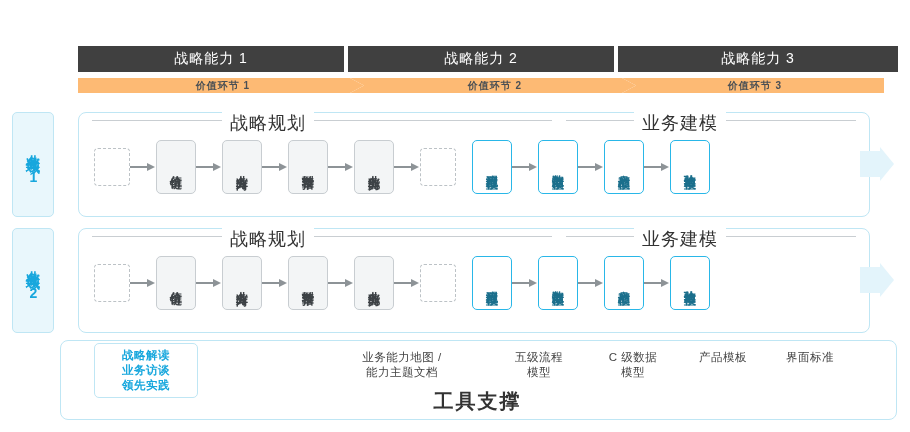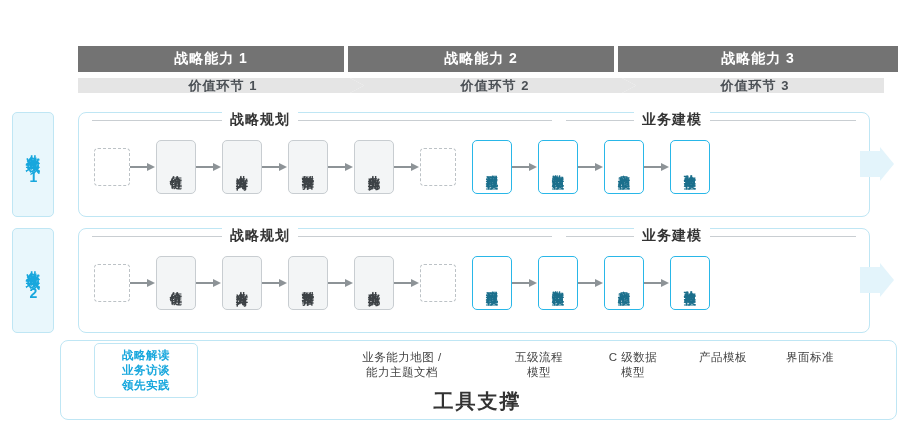--- a/index.html
+++ b/index.html
@@ -40,46 +40,46 @@
   .cap-band {
     position: absolute;
     top: 46px;
     left: 78px;
     width: 820px;
     height: 26px;
     display: flex;
     gap: 4px;
   }
   .cap-cell {
-    background: #737373;
+    background: #404040;
     color: #ffffff;
     font-size: 14px;
-    font-weight: bold;
+    font-weight: normal;
     display: flex;
     align-items: center;
     justify-content: center;
     letter-spacing: 1px;
   }
   .cap-cell.c1 { width: 266px; }
   .cap-cell.c2 { width: 266px; }
   .cap-cell.c3 { width: 280px; }
 
   
   .val-band {
     position: absolute;
     top: 78px;
     left: 78px;
     width: 820px;
     height: 24px;
     display: flex;
   }
   .val-cell {
-    background: #e5e5e5;
+    background: #fdba74;
     color: #4a4f54;
-    font-size: 13px;
+    font-size: 10px;
     font-weight: bold;
     display: flex;
     align-items: center;
     justify-content: center;
     letter-spacing: 1px;
     position: relative;
     height: 15px;
   }
   .val-cell.v1 { width: 286px; clip-path: polygon(0 0, 272px 0, 286px 50%, 272px 100%, 0 100%); }
   .val-cell.v2 { width: 286px; margin-left: -14px; clip-path: polygon(0 0, 272px 0, 286px 50%, 272px 100%, 0 100%, 14px 50%); }
@@ -132,22 +132,22 @@
     width: 34px;
     height: 34px;
   }
   .row-arrow.a1 { top: 147px; }
   .row-arrow.a2 { top: 263px; }
   .row-arrow svg { display: block; }
 
   
   .sec-label {
     position: absolute;
-    font-size: 14px;
-    font-weight: bold;
+    font-size: 18px;
+    font-weight: normal;
     color: #333;
     background: #ffffff;
     padding: 0 8px;
     letter-spacing: 1px;
   }
   .sec-rule {
     position: absolute;
     height: 1px;
     background: #c9ced2;
   }

